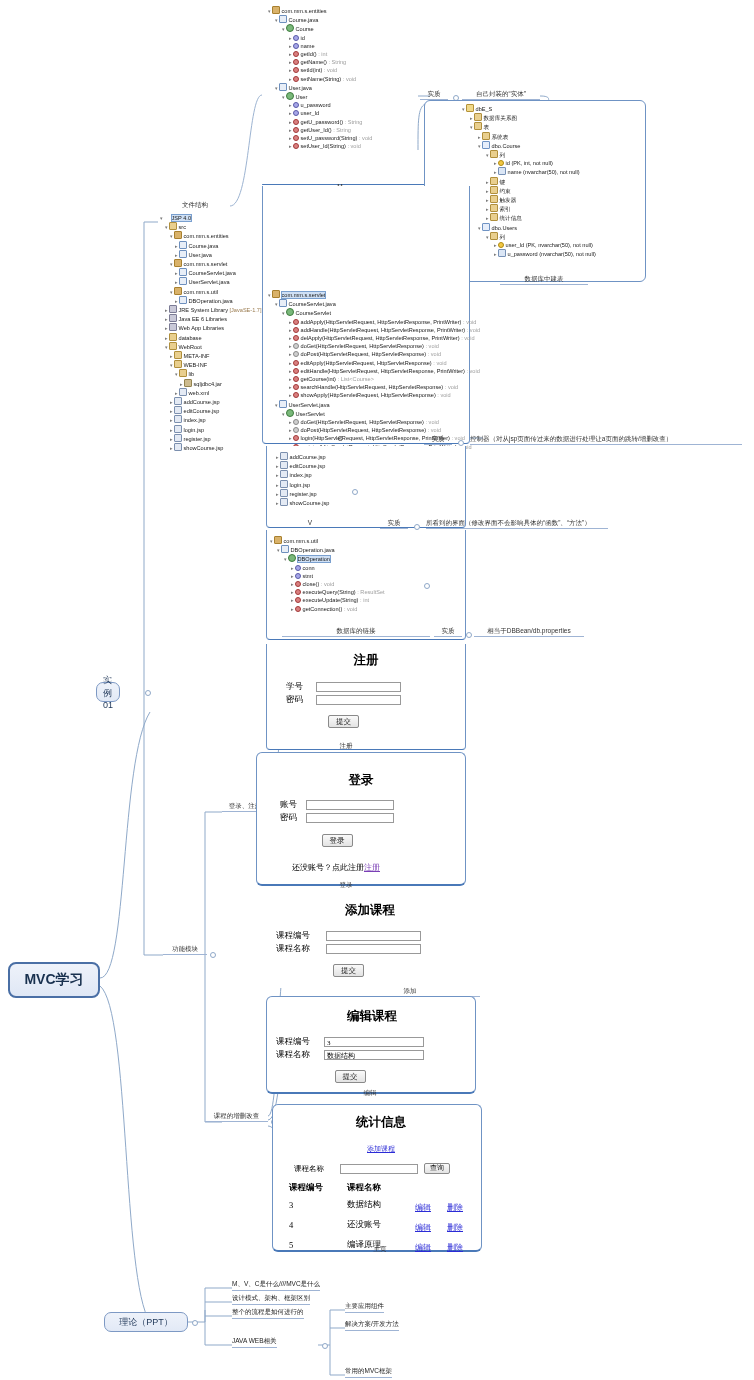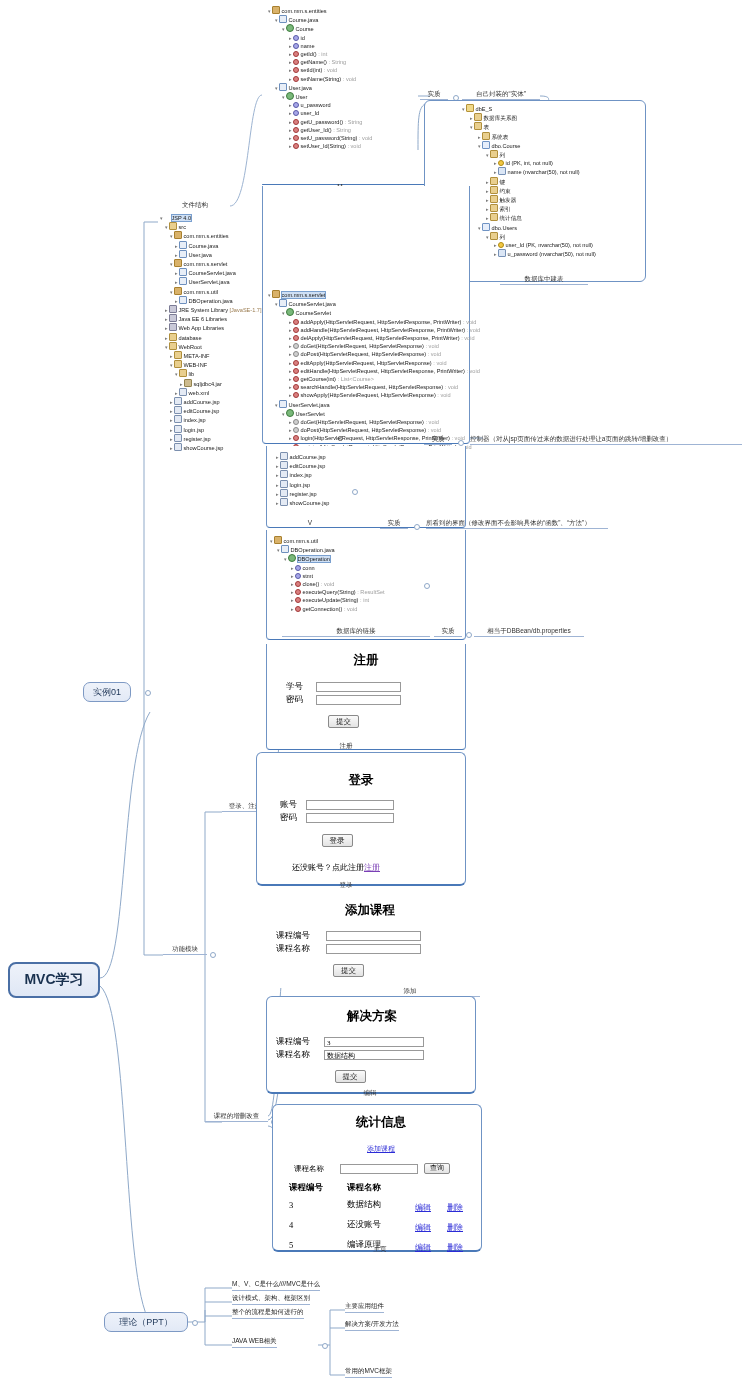--- a/index.html
+++ b/index.html
@@ -151,21 +151,21 @@
       <path d="M330,1310 L345,1310"></path>
       <path d="M330,1328 L345,1328"></path>
       <path d="M330,1375 L345,1375"></path>
     </g>
   </svg>
 
   <div class="node central">
     <span>MVC学习</span>
   </div>
 
-  <div class="node lvl1" style="left:83px;top:682px;width:48px;">
+  <div class="node lvl1" style="left:96px;top:682px;width:24px;">
     <span>实例01</span>
   </div>
   <div class="node lvl1" style="left:104px;top:1312px;width:84px;">
     <span>理论（PPT）</span>
   </div>
 
   <div class="cap c" style="left:160px;top:200px;width:70px;">文件结构</div>
   <div class="cap c" style="left:163px;top:944px;width:44px;">功能模块</div>
   <div class="dot" style="left:210px;top:952px;"></div>
   <div class="cap c" style="left:222px;top:801px;width:46px;">登录、注册</div>
@@ -382,21 +382,21 @@
       </div>
       <div style="text-align:center;margin-top:4px;width:145px;">
         <span class="btn">提交</span>
       </div>
     </div>
   </div>
   <div class="cap c" style="left:340px;top:986px;width:140px;">添加</div>
 
   <div class="panel" style="left:266px;top:996px;width:210px;height:98px;border-bottom:2px solid #4a79b8;"></div>
   <div class="web" style="left:272px;top:1008px;width:200px;">
-    <h3>解决方案</h3>
+    <h3>编辑课程</h3>
     <div style="margin-top:11px;margin-left:4px;">
       <div class="frow" style="margin-bottom:1px;">
         <span class="flabel" style="width:48px;">课程编号</span>
         <span class="fin" style="width:100px;">3</span>
       </div>
       <div class="frow">
         <span class="flabel" style="width:48px;">课程名称</span>
         <span class="fin" style="width:100px;">数据结构</span>
       </div>
       <div style="text-align:center;margin-top:4px;width:148px;">

